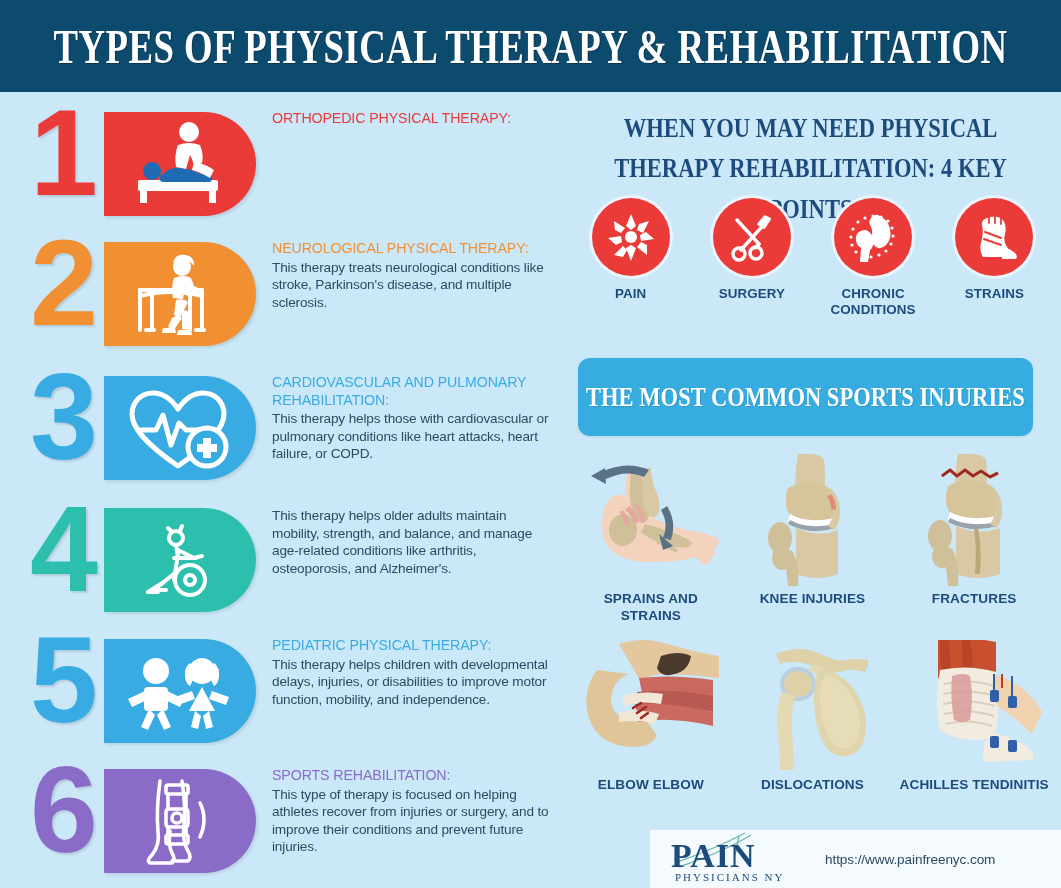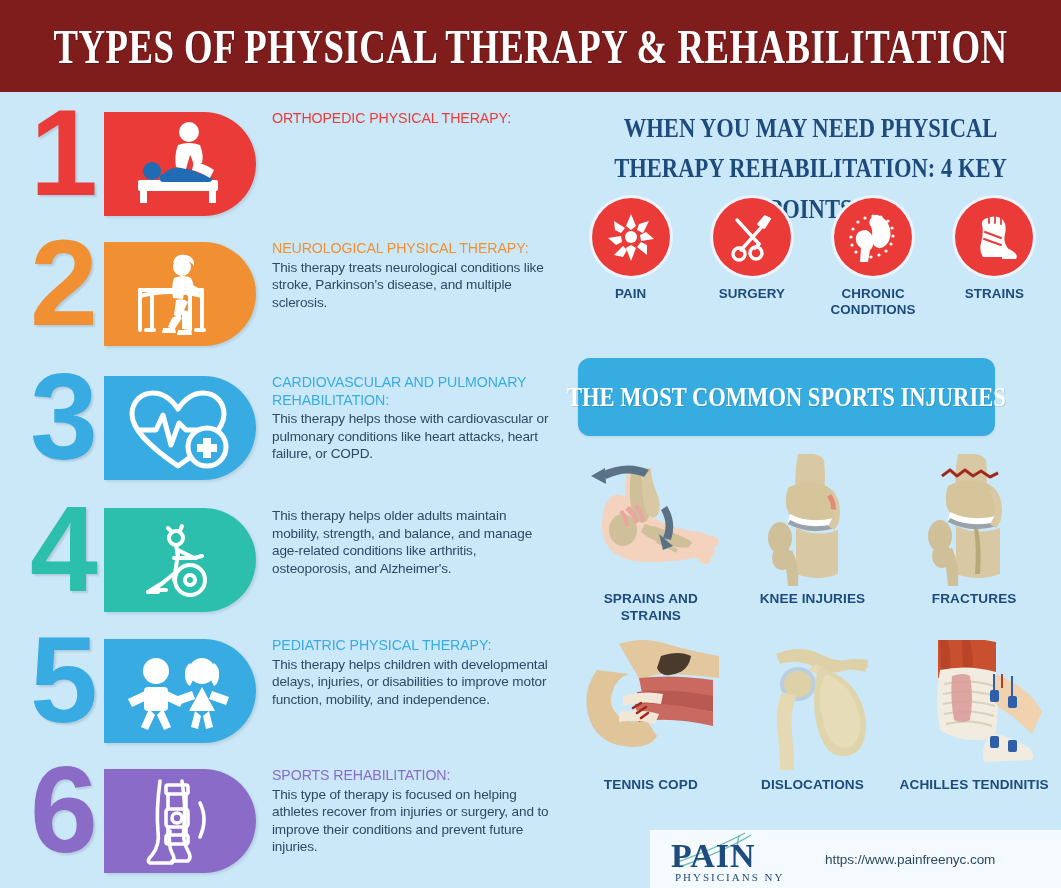--- a/index.html
+++ b/index.html
@@ -7,21 +7,21 @@
     width: 1061px; height: 888px;
     background: #cbe8f9;
     font-family: "Liberation Sans", sans-serif;
     overflow: hidden;
   }
   #page { position: relative; width: 1061px; height: 888px; background: #cbe8f9; }
 
   
   .header-band {
     position: absolute; left: 0; top: 0; width: 1061px; height: 92px;
-    background: #7f1d1d;
+    background: #0c4a6e;
     display: flex; align-items: center; justify-content: center;
   }
   .header-title {
     color: #ffffff;
     font-family: "Liberation Serif", serif;
     font-weight: bold;
     font-size: 40px;
     letter-spacing: 0.5px;
     transform: scaleX(0.92) scaleY(1.22);
     white-space: nowrap;
@@ -90,21 +90,21 @@
     box-shadow: 0 0 0 3px #eaf4fc;
   }
   .kp-circle svg { width: 54px; height: 54px; display: block; }
   .kp-label {
     margin-top: 10px; text-align: center;
     font-size: 13.4px; font-weight: bold; color: #1d4b7c;
     line-height: 16px; letter-spacing: 0.1px;
   }
 
   .banner {
-    position: absolute; left: 18px; top: 266px; width: 417px; height: 78px;
+    position: absolute; left: 18px; top: 266px; width: 455px; height: 78px;
     background: #36ace0; border-radius: 12px;
     display: flex; align-items: center; justify-content: center;
     box-shadow: 0 1px 3px rgba(0,0,0,0.08);
   }
   .banner-text {
     color: #ffffff;
     font-family: "Liberation Serif", serif;
     font-weight: bold; font-size: 24px;
     transform: scaleX(0.94) scaleY(1.15);
     white-space: nowrap;
@@ -516,21 +516,21 @@
               <path d="M44 72 q22 -4 40 2 l-4 10 q-18 -6 -36 -2 z" fill="#f2e6d6"></path>
               <g stroke="#a3261c" stroke-width="2.6" fill="none" stroke-linecap="round">
                 <path d="M58 68 l8 -5"></path>
                   <path d="M62 73 l9 -6"></path>
                   <path d="M66 78 l7 -5"></path>
               </g>
               <path d="M86 16 q18 -6 30 0 q-2 14 -16 18 q-14 4 -18 -6 z" fill="#4a3a2c"></path>
               <path d="M120 12 q14 2 18 10 l-6 8 q-10 -8 -16 -10 z" fill="#e3c79e"></path>
             </svg>
           </div>
-          <div class="inj-label">TENNIS COPD</div>
+          <div class="inj-label">ELBOW ELBOW</div>
         </div>
 
         <div class="inj">
           <div class="inj-art">
             <svg width="152" height="132" viewBox="0 0 152 132">
               <path d="M40 14 q24 -10 44 0 q16 8 26 6 q12 -2 22 0 l0 8 q-12 -2 -22 2 q-14 6 -30 -2 q-18 -10 -36 -4 z" fill="#ded1a8"></path>
               <path d="M80 24 q14 6 18 16 q4 12 -2 20 l-12 -4 q4 -8 0 -16 q-4 -8 -12 -10 z" fill="#e5d9b4"></path>
               <ellipse cx="62" cy="44" rx="18" ry="17" fill="#b9cfe0"></ellipse>
               <ellipse cx="62" cy="44" rx="14" ry="13" fill="#ded1a8"></ellipse>
               <path d="M46 52 q-8 20 -4 42 q2 22 2 36 l14 0 q0 -18 -2 -36 q-2 -22 4 -38 z" fill="#e5d9b4"></path>

